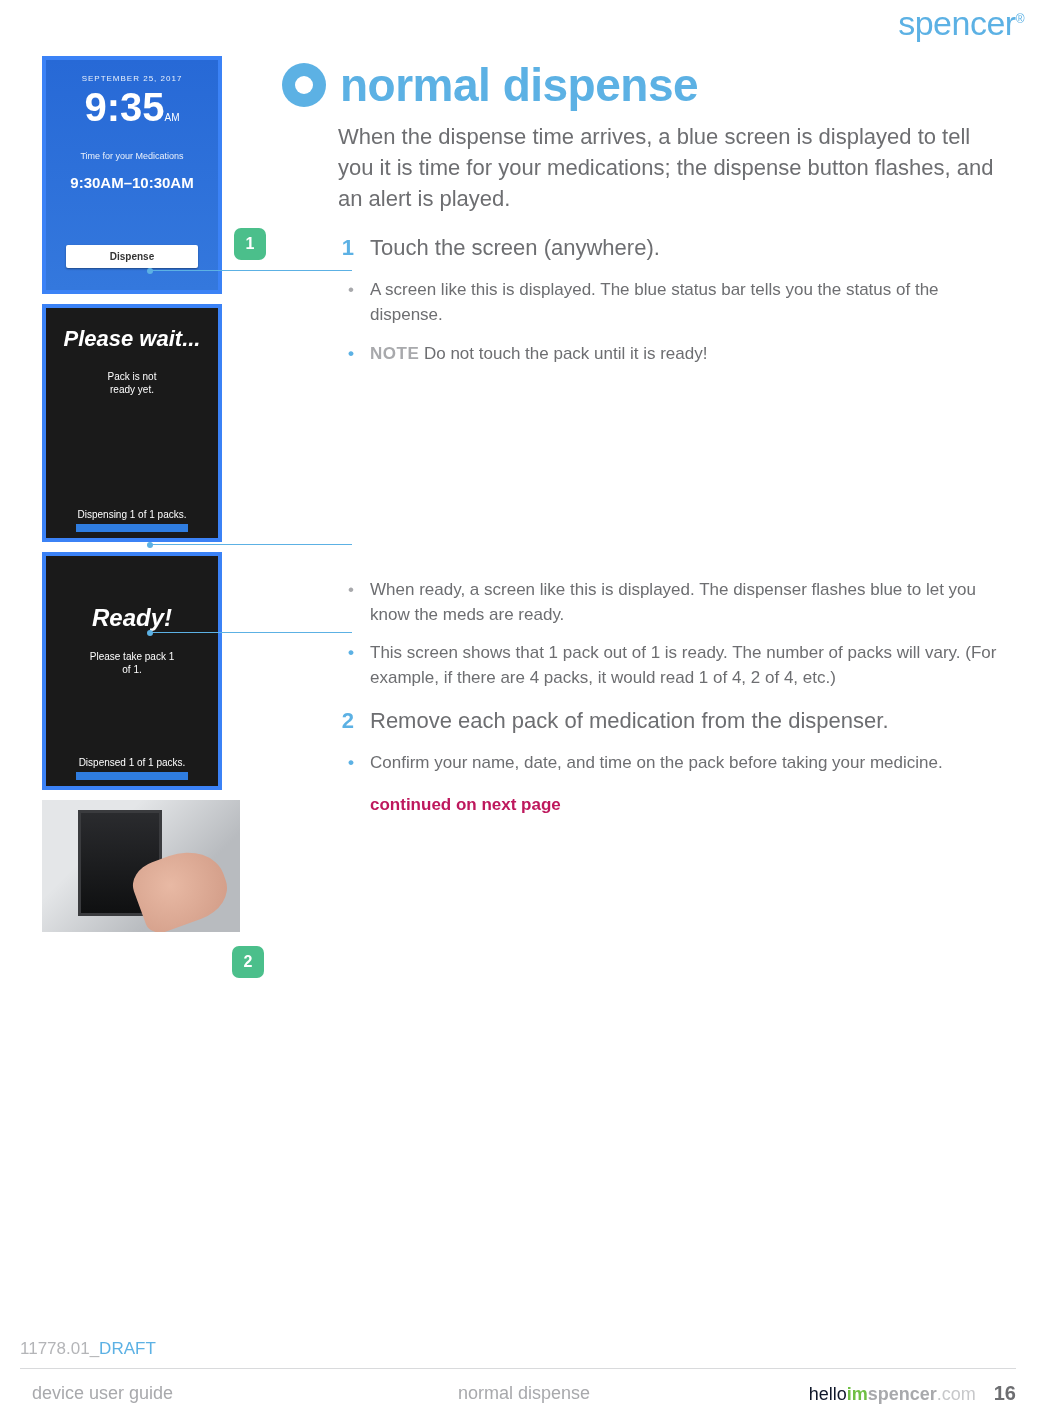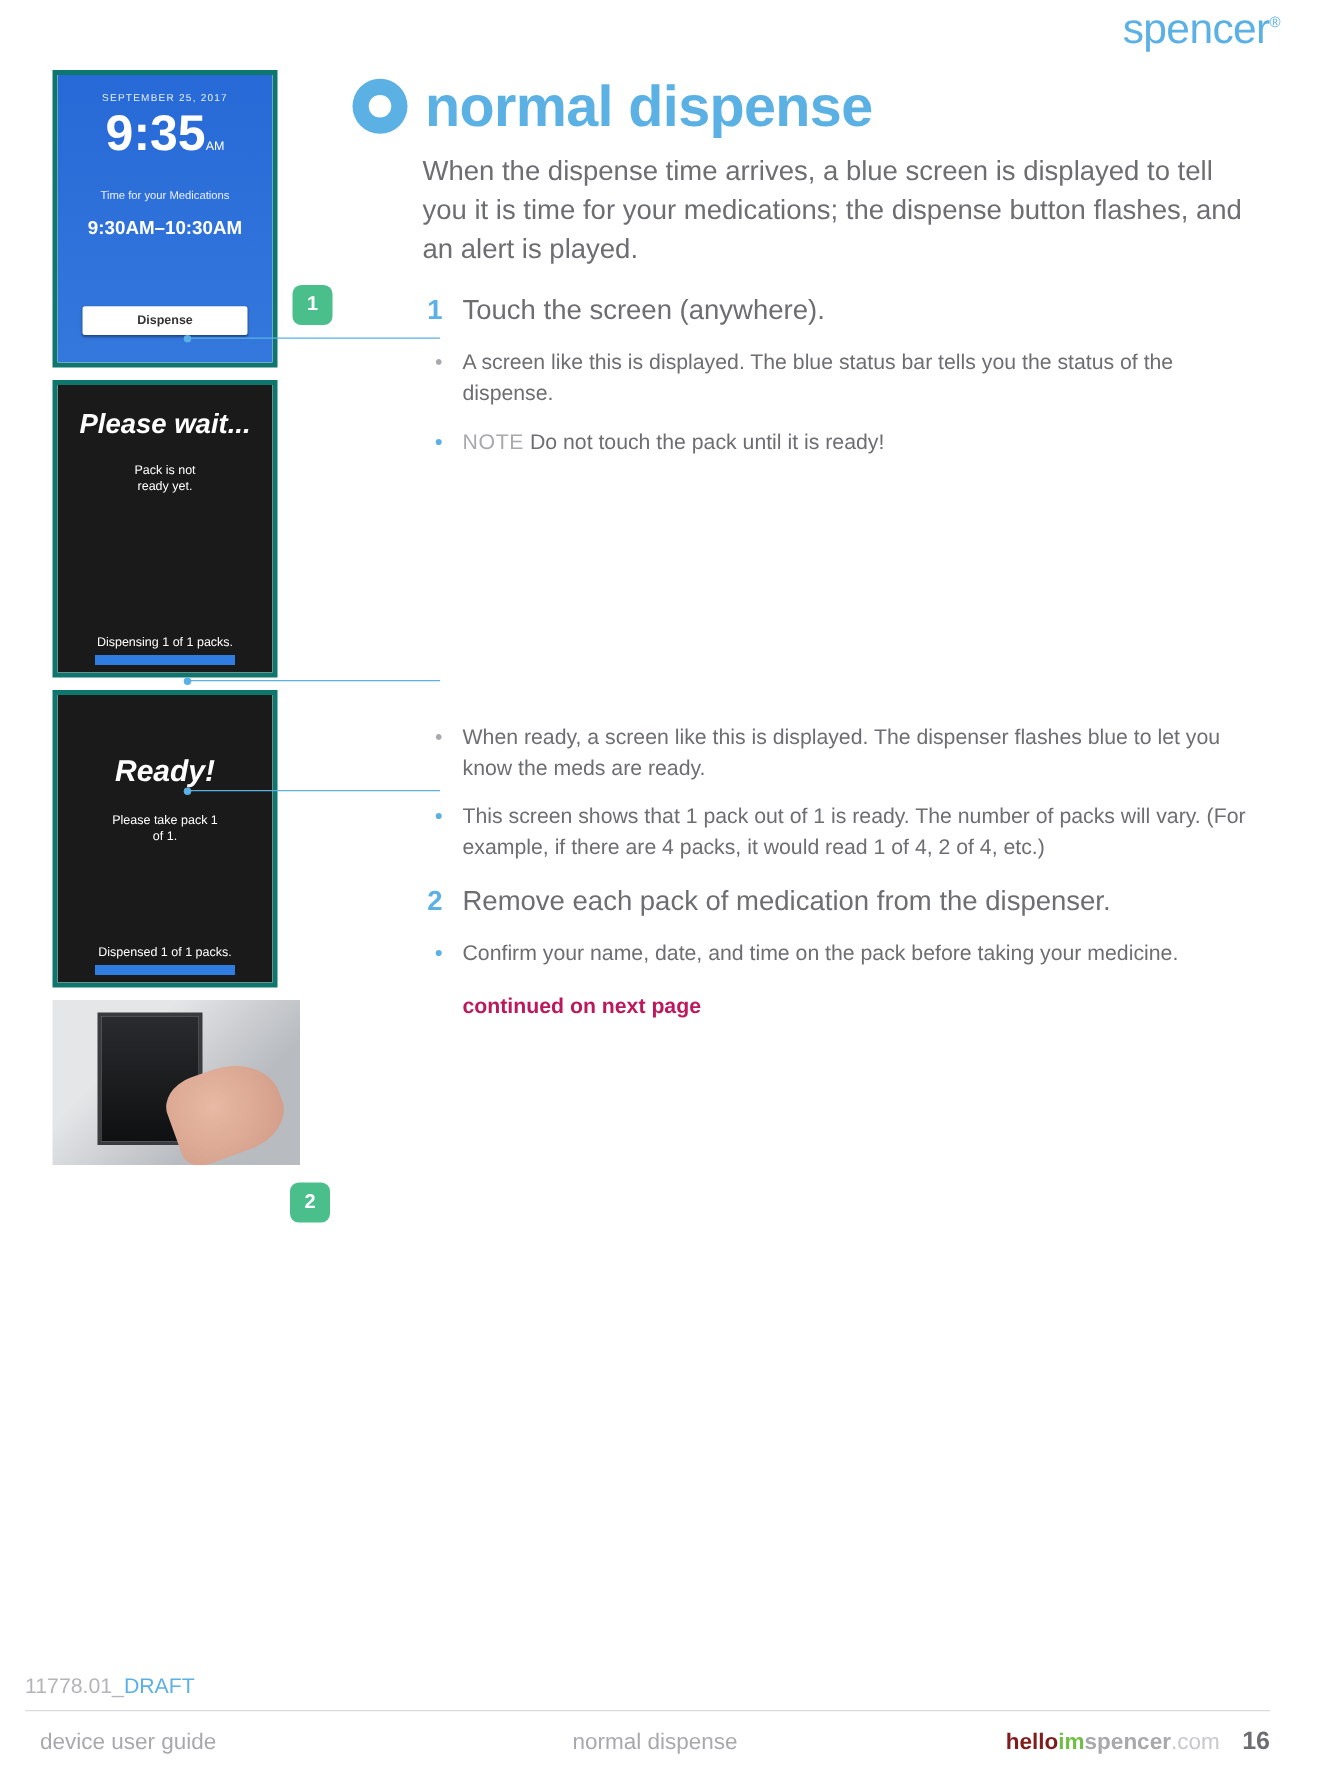--- a/index.html
+++ b/index.html
@@ -38,21 +38,21 @@
   }
   .right-col {
     flex: 1;
     padding-top: 2px;
   }
   .device-screen {
     width: 180px;
     height: 238px;
     margin: 0 0 10px 10px;
     background: #1b1c1e;
-    border: 4px solid #0f766e;
+    border: 4px solid #3b82f6;
     position: relative;
     overflow: hidden;
   }
   .blue-bg {
     background: linear-gradient(180deg, #2769d6, #3478dd);
     width: 100%;
     height: 100%;
     color: #fff;
     display: flex;
     flex-direction: column;
@@ -161,21 +161,21 @@
     line-height: 1.4;
     color: #6d6e71;
     margin: 0 0 18px 56px;
   }
   .items { margin-left: 56px; }
   .item { display: flex; gap: 16px; margin-bottom: 14px; font-size: 17px; line-height: 1.45; color: #6d6e71; }
   .item.big { font-size: 22px; }
   .marker { width: 16px; flex-shrink: 0; color: #5cb1e4; font-weight: 700; text-align: right; }
   .marker.dot::before { content: "•"; color: #5cb1e4; }
   .marker.bullet::before { content: "•"; color: #a8a9ac; font-weight: 400; }
-  .note-label { color: #a8a9ac; font-weight: 400; letter-spacing: 0.5px; }
+  .note-label { color: #a8a9ac; font-weight: 700; letter-spacing: 0.5px; }
   .cont-link { color: #be185d; font-weight: 700; margin-top: 4px; display: block; }
   .block2 { margin-top: 212px; }
 
   .doc-id {
     position: absolute;
     left: 20px;
     bottom: 66px;
     font-size: 17px;
     color: #b4b5b8;
   }
@@ -191,21 +191,21 @@
     position: absolute;
     left: 32px; right: 44px;
     bottom: 20px;
     display: flex;
     align-items: center;
     font-size: 18px;
     color: #a8a9ac;
   }
   .footer .center { position: absolute; left: 50%; transform: translateX(-50%); }
   .footer .right { margin-left: auto; display: flex; align-items: baseline; gap: 18px; }
-  .hello { color: #7f1d1d; font-weight: 700; }
+  .hello { color: #0f172a; font-weight: 400; }
   .im { color: #6fbf44; font-weight: 700; }
   .spencer-f { color: #a8a9ac; font-weight: 700; }
   .dotcom { color: #c7c8ca; }
   .pg { color: #6d6e71; font-weight: 800; font-size: 20px; }
   
   .leader {
     position: absolute;
     border-top: 1px solid #5cb1e4;
     height: 0;
   }

